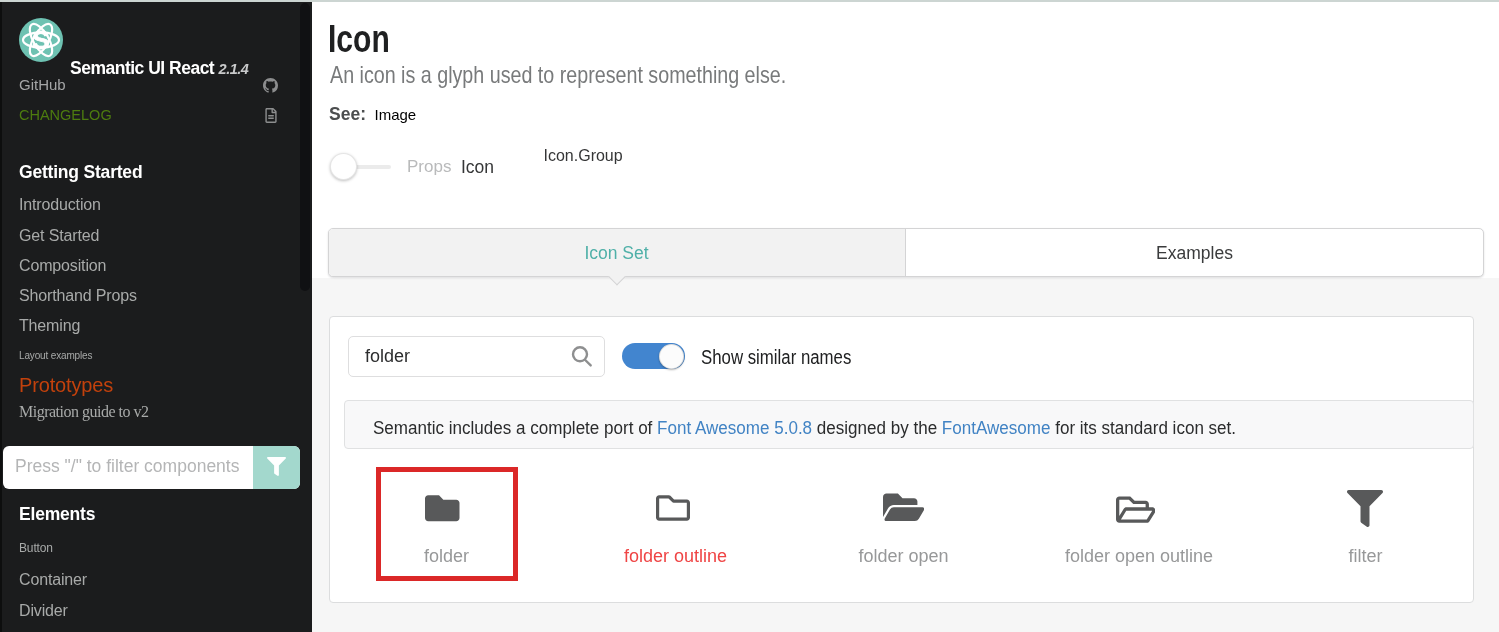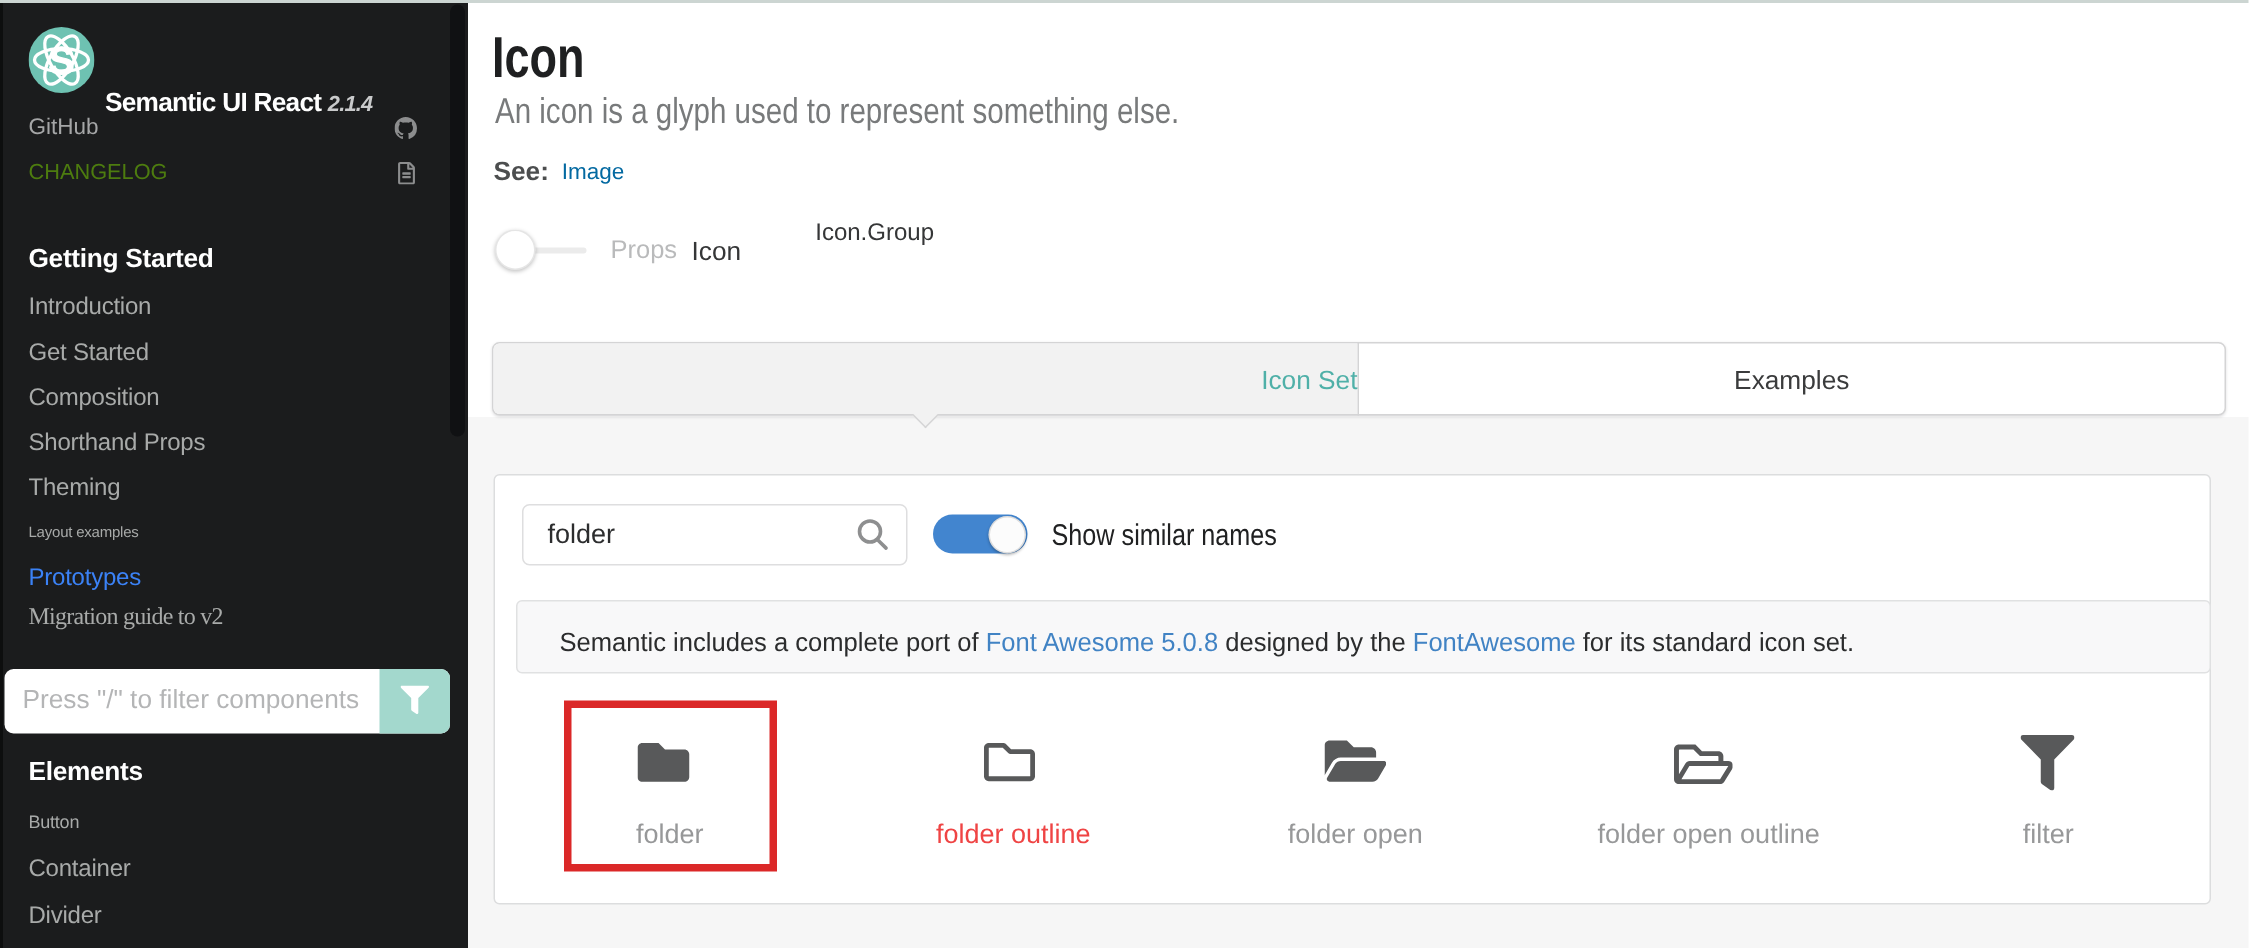--- a/index.html
+++ b/index.html
@@ -42,21 +42,21 @@
     </svg>
 </div>
 
 <div class="abs" style="left:19px;top:163.3px;font-size:17.5px;font-weight:bold;color:#fff;line-height:18px;letter-spacing:-0.2px;">Getting Started</div>
 <div class="abs" style="left:19px;top:196.3px;font-size:16px;color:#a8aaa9;line-height:17px;letter-spacing:-0.15px;">Introduction</div>
 <div class="abs" style="left:19px;top:226.5px;font-size:16px;color:#a8aaa9;line-height:17px;letter-spacing:-0.15px;">Get Started</div>
 <div class="abs" style="left:19px;top:256.5px;font-size:16px;color:#a8aaa9;line-height:17px;letter-spacing:-0.15px;">Composition</div>
 <div class="abs" style="left:19px;top:286.5px;font-size:16px;color:#a8aaa9;line-height:17px;letter-spacing:-0.15px;">Shorthand Props</div>
 <div class="abs" style="left:19px;top:316.5px;font-size:16px;color:#a8aaa9;line-height:17px;letter-spacing:-0.15px;">Theming</div>
 <div class="abs" style="left:19px;top:346.5px;font-size:10px;color:#a8aaa9;line-height:17px;letter-spacing:-0.15px;">Layout examples</div>
-<div class="abs" style="left:19px;top:376.5px;font-size:16px;color:#3b82f6;line-height:17px;letter-spacing:-0.15px;">Prototypes</div>
+<div class="abs" style="left:19px;top:376.5px;font-size:20px;color:#c2410c;line-height:17px;letter-spacing:-0.15px;">Prototypes</div>
 <div class="abs" style="left:19px;top:402.5px;font-size:16px;color:#a8aaa9;line-height:17px;letter-spacing:-0.5px;font-family:Liberation Serif, serif;">Migration guide to v2</div>
 
 <div class="abs" style="left:3px;top:446px;width:297px;height:43px;background:#fff;border-radius:6px;"></div>
 <div class="abs" style="left:15px;top:456.5px;font-size:17.5px;color:#b4b5b6;line-height:18px;">Press "/" to filter components</div>
 <div class="abs" style="left:253px;top:446px;width:47px;height:43px;background:#a3d8cd;border-radius:0 6px 6px 0;"></div>
 <div class="abs" style="left:267px;top:457px;">
 <svg width="19" height="19" viewBox="0 0 512 512" fill="#fff">
       <path d="M487.976 0H24.028C2.71 0-8.047 25.866 7.058 40.971L192 225.941V432c0 7.831 3.821 15.17 10.237 19.662l80 55.98C298.02 518.69 320 507.493 320 487.98V225.941L504.941 40.971C520.021 25.893 509.338 0 487.976 0z"></path>
     </svg>
 </div>
@@ -64,32 +64,32 @@
 <div class="abs" style="left:19px;top:504.8px;font-size:17.5px;font-weight:bold;color:#fff;line-height:18px;letter-spacing:-0.2px;">Elements</div>
 <div class="abs" style="left:19px;top:540.4px;font-size:12px;color:#a8aaa9;line-height:17px;letter-spacing:-0.15px;">Button</div>
 <div class="abs" style="left:19px;top:570.7px;font-size:16px;color:#a8aaa9;line-height:17px;letter-spacing:-0.15px;">Container</div>
 <div class="abs" style="left:19px;top:602.1px;font-size:16px;color:#a8aaa9;line-height:17px;letter-spacing:-0.15px;">Divider</div>
 
 <div class="abs" style="left:312px;top:278px;width:1187px;height:354px;background:#f6f6f6;"></div>
 
 <div class="abs" style="left:328px;top:18.7px;font-size:38.5px;font-weight:bold;color:#1f2021;line-height:40px;transform:scaleX(.78);transform-origin:0 0;">Icon</div>
 <div class="abs" style="left:330px;top:62px;font-size:24px;color:#787a7b;line-height:26px;transform:scaleX(.82);transform-origin:0 0;">An icon is a glyph used to represent something else.</div>
 <div class="abs" style="left:329px;top:105.9px;font-size:17.5px;font-weight:bold;color:#4c4e4f;line-height:17px;">See:</div>
-<div class="abs" style="left:374.5px;top:106.8px;font-size:15px;color:#0369a1;line-height:16px;">Image</div>
+<div class="abs" style="left:374.5px;top:106.8px;font-size:15px;color:#000000;line-height:16px;">Image</div>
 
 <div class="abs" style="left:332px;top:165px;width:59px;height:4px;background:#ebebeb;border-radius:2px;"></div>
 <div class="abs" style="left:330px;top:153px;width:27px;height:27px;background:#fff;border-radius:50%;box-shadow:0 1px 3px rgba(0,0,0,.25), inset 0 0 0 1px rgba(0,0,0,.1);"></div>
 <div class="abs" style="left:407px;top:156.8px;font-size:17px;color:#b9babb;line-height:19px;">Props</div>
 <div class="abs" style="left:461px;top:157.5px;font-size:17.5px;color:#353637;line-height:19px;">Icon</div>
 <div class="abs" style="left:543.5px;top:146px;font-size:16px;color:#353637;line-height:19px;">Icon.Group</div>
 
 <div class="abs" style="left:328px;top:228px;width:1156px;height:49px;background:#fff;border:1px solid #d4d4d5;border-radius:5px;box-shadow:0 1px 2px 0 rgba(34,36,38,.15);"></div>
 <div class="abs" style="left:329px;top:229px;width:576px;height:47px;background:#f2f2f2;border-radius:4px 0 0 4px;"></div>
 <div class="abs" style="left:905px;top:228px;width:1px;height:49px;background:#d4d4d5;"></div>
-<div class="abs" style="left:328px;top:228px;width:577px;height:49px;text-align:right;line-height:50px;font-size:17.5px;color:#4fb0a8;">Icon Set</div>
+<div class="abs" style="left:328px;top:228px;width:577px;height:49px;text-align:center;line-height:50px;font-size:17.5px;color:#4fb0a8;">Icon Set</div>
 <div class="abs" style="left:905px;top:228px;width:579px;height:49px;text-align:center;line-height:50px;font-size:17.5px;color:#3a3b3c;">Examples</div>
 
 <div class="abs" style="left:611px;top:270.5px;width:12px;height:12px;background:#f2f2f2;border-right:1px solid #d4d4d5;border-bottom:1px solid #d4d4d5;transform:rotate(45deg);"></div>
 
 <div class="abs" style="left:329px;top:316px;width:1145px;height:287px;background:#fff;border:1px solid #dcddde;border-radius:4px;"></div>
 
 <div class="abs" style="left:348px;top:336px;width:257px;height:41px;background:#fff;border:1px solid #dededf;border-radius:5px;"></div>
 <div class="abs" style="left:365px;top:347px;font-size:18px;color:#2c2d2e;line-height:19px;">folder</div>
 <div class="abs" style="left:569px;top:343px;">
 <svg width="26" height="26" viewBox="0 0 26 26" fill="none" stroke="#8e8f90" stroke-width="2.4">

